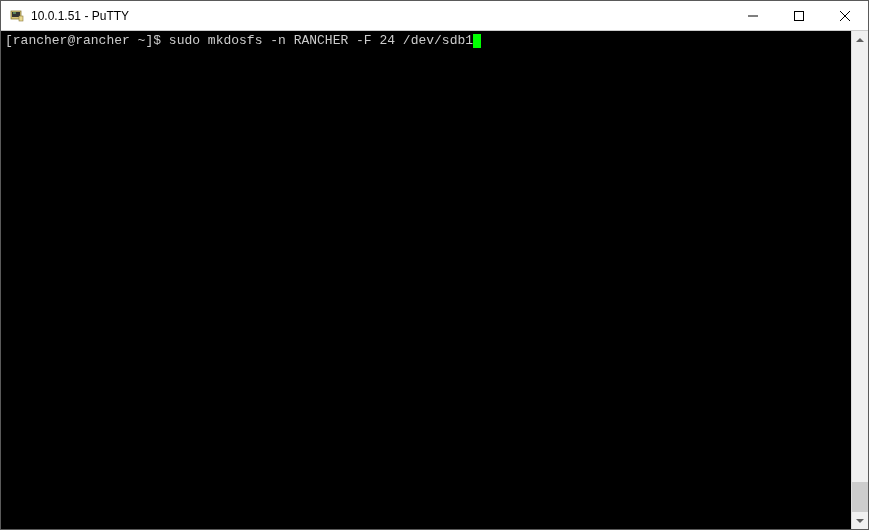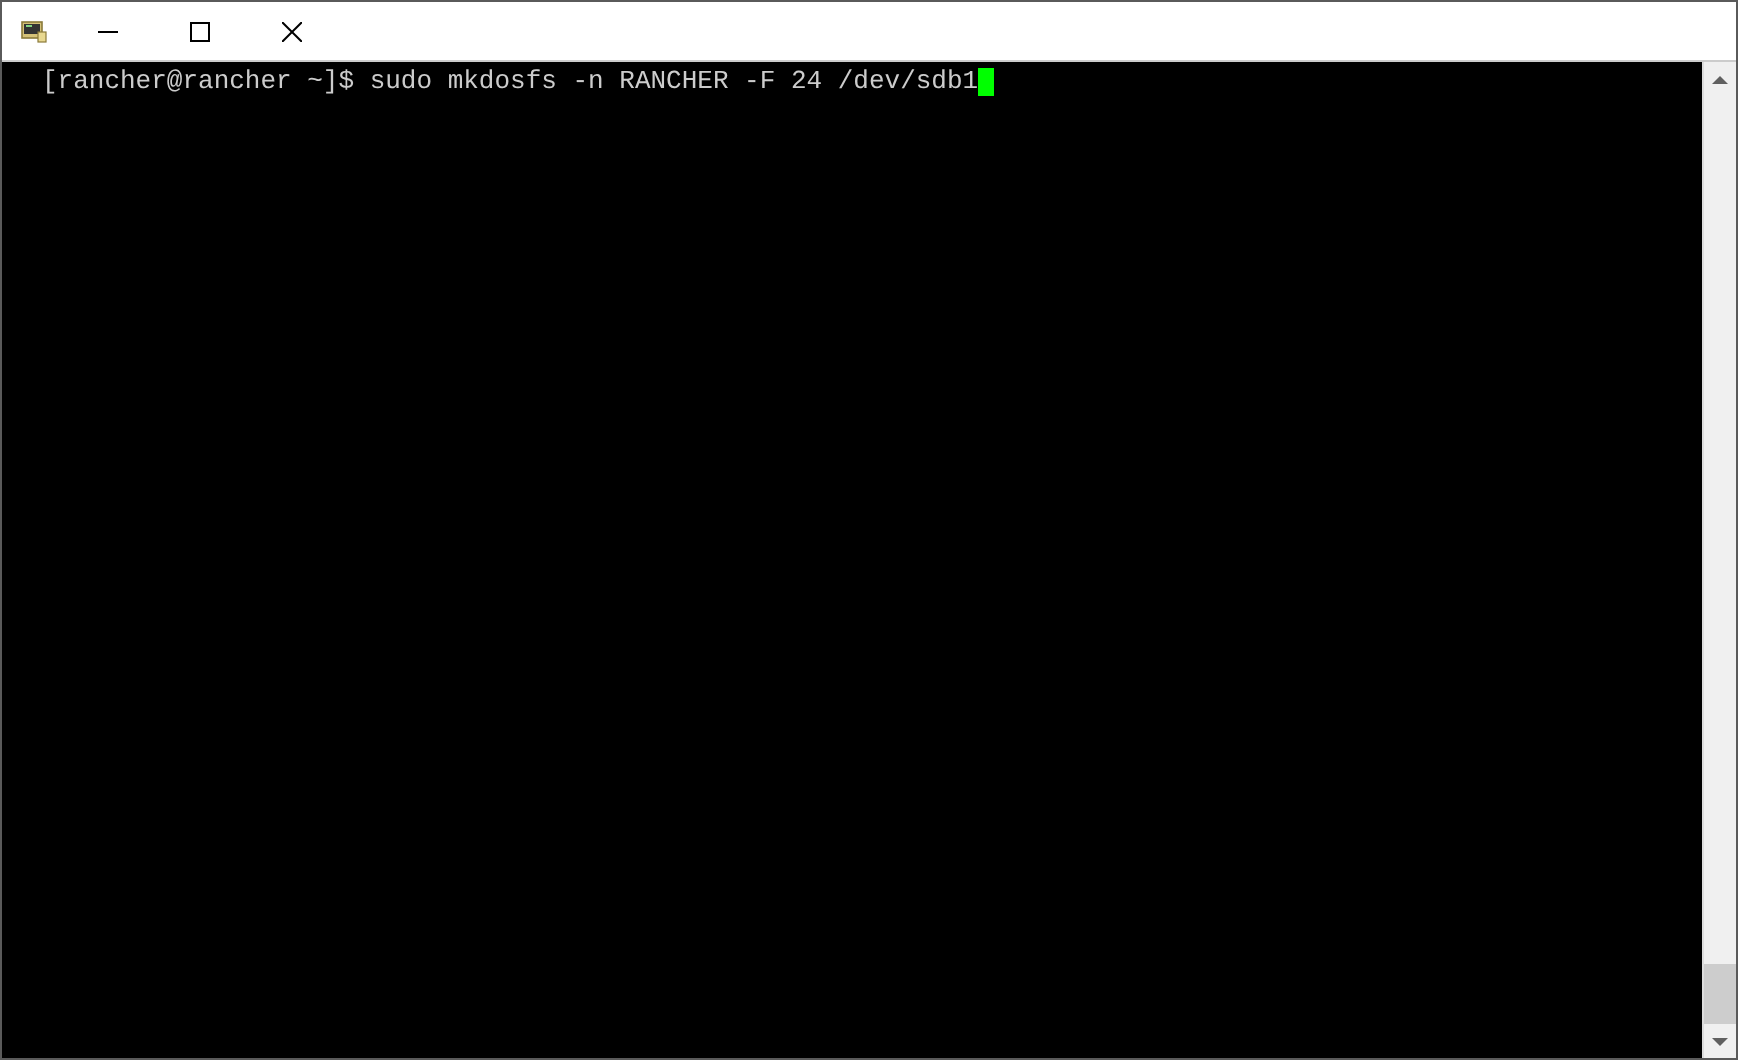--- a/index.html
+++ b/index.html
@@ -66,21 +66,20 @@
       background: #000;
       padding: 2px 4px;
       font-family: "Courier New", monospace;
       font-size: 13px;
       line-height: 16px;
       white-space: pre;
       overflow: hidden;
     }
     .term-prompt {
       color: #cccccc;
-      margin-left: 16px;
     }
     .term-command {
       color: #cccccc;
     }
     .cursor {
       display: inline-block;
       width: 8px;
       height: 14px;
       background: #00ff00;
       vertical-align: text-bottom;
@@ -120,20 +119,21 @@
 <div class="window">
   <div class="titlebar">
     <div class="titlebar-icon">
       <svg width="16" height="16" viewBox="0 0 16 16">
         <rect x="2" y="3" width="10" height="8" fill="#d4c178" stroke="#8a7a3a" stroke-width="0.8"></rect>
         <rect x="3" y="4" width="8" height="5" fill="#333"></rect>
         <rect x="10" y="8" width="4" height="5" fill="#e8d890" stroke="#8a7a3a" stroke-width="0.6"></rect>
         <line x1="4" y1="5" x2="7" y2="5" stroke="#9f9" stroke-width="0.8"></line>
       </svg>
     </div>
+    <div class="titlebar-title">10.0.1.51 - PuTTY</div>
     <div class="window-controls">
       <div class="window-control">
         <svg width="10" height="10" viewBox="0 0 10 10">
           <line x1="0" y1="5" x2="10" y2="5" stroke="#000" stroke-width="1"></line>
         </svg>
       </div>
       <div class="window-control">
         <svg width="10" height="10" viewBox="0 0 10 10">
           <rect x="0.5" y="0.5" width="9" height="9" fill="none" stroke="#000" stroke-width="1"></rect>
         </svg>

